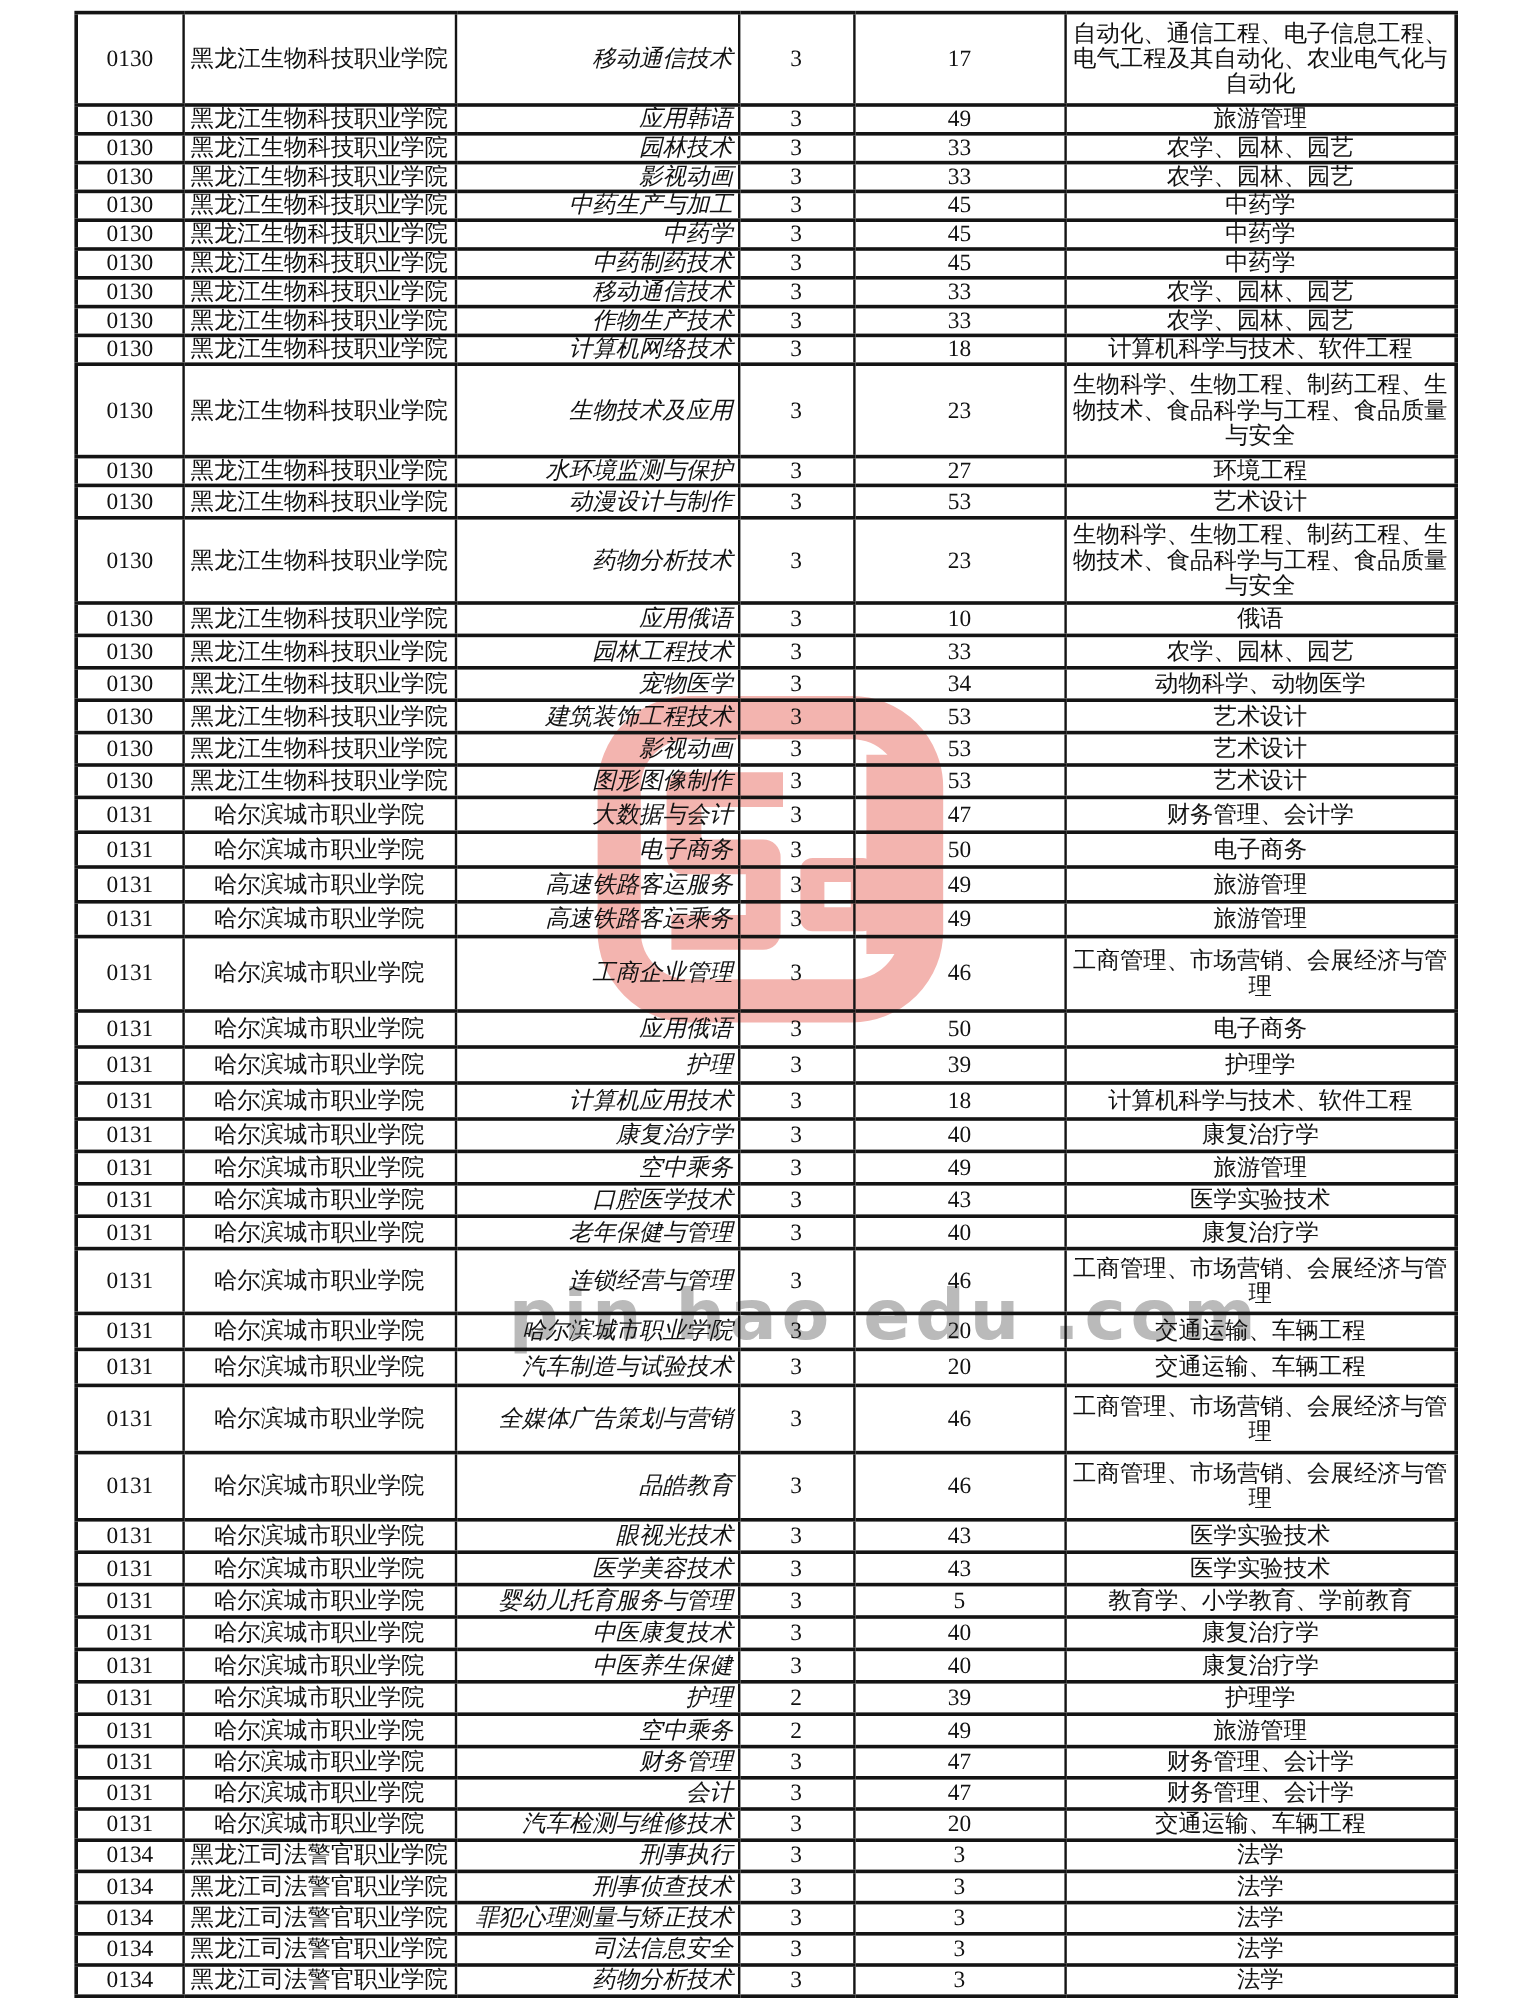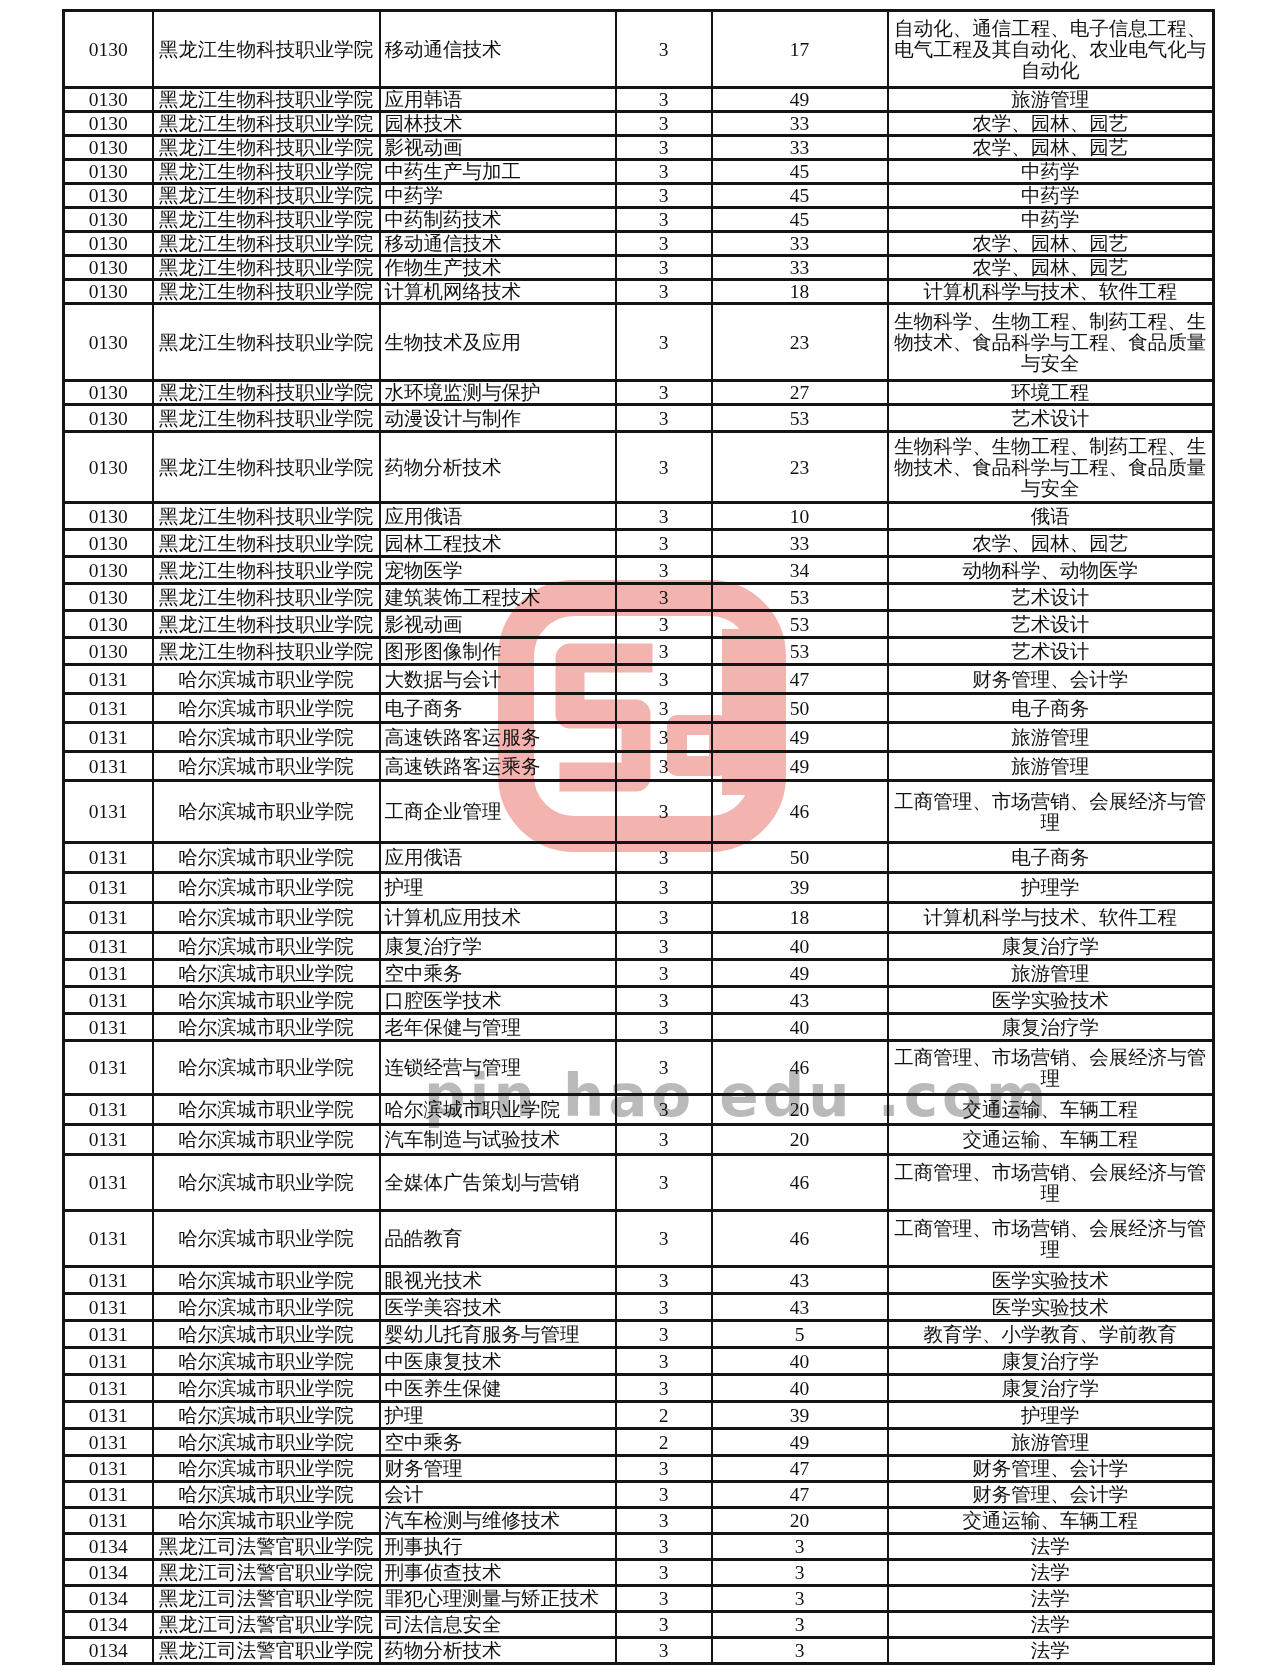--- a/index.html
+++ b/index.html
@@ -34,21 +34,21 @@
   }
   table.doc{border:3px solid #141414;}
   table.doc td{
     border-left:2px solid #141414;border-right:2px solid #141414;
     border-top:3px solid #141414;border-bottom:3px solid #141414;
     font-size:19.5px;line-height:21px;vertical-align:middle;
     padding:0 4px;overflow:hidden;
   }
   td.col-code,td.col-years,td.col-count{text-align:center;}
   td.col-college{text-align:center;padding:0 2px;}
-  td.col-major{text-align:left;padding-left:7px;}
+  td.col-major{text-align:right;padding-left:7px;font-style:italic;}
   td.col-related{text-align:center;padding-left:7px;padding-right:38px;margin-left:44px;}
 </style>
 </head>
 <body>
 
 <div class="page">
 
   <svg class="wm-logo" viewBox="0 0 300 284" xmlns="http://www.w3.org/2000/svg">
     <g fill="none" stroke-linejoin="round" stroke-linecap="square">
       <rect x="24" y="24" width="252" height="236" rx="58" stroke-width="36" class="logo-stroke" stroke="#e55b50"></rect>

